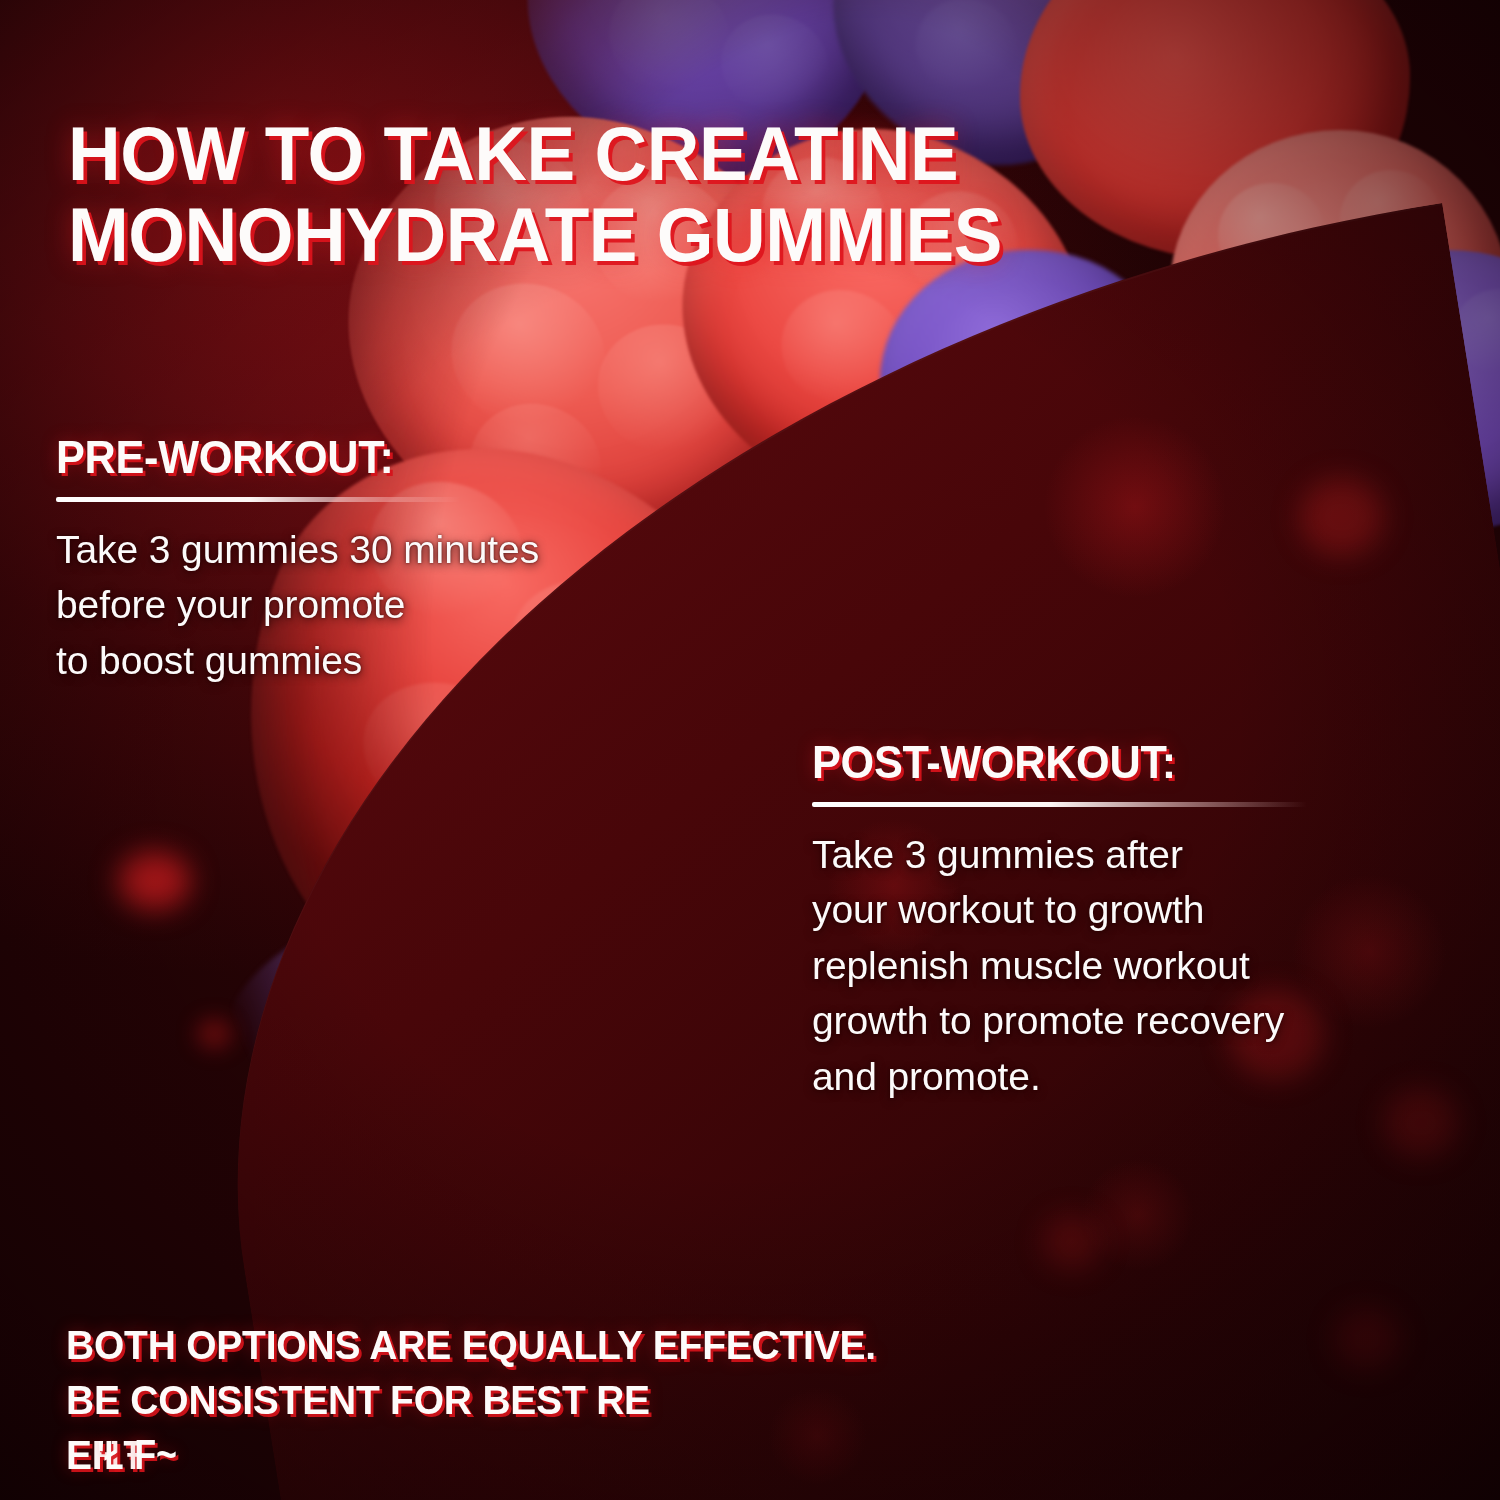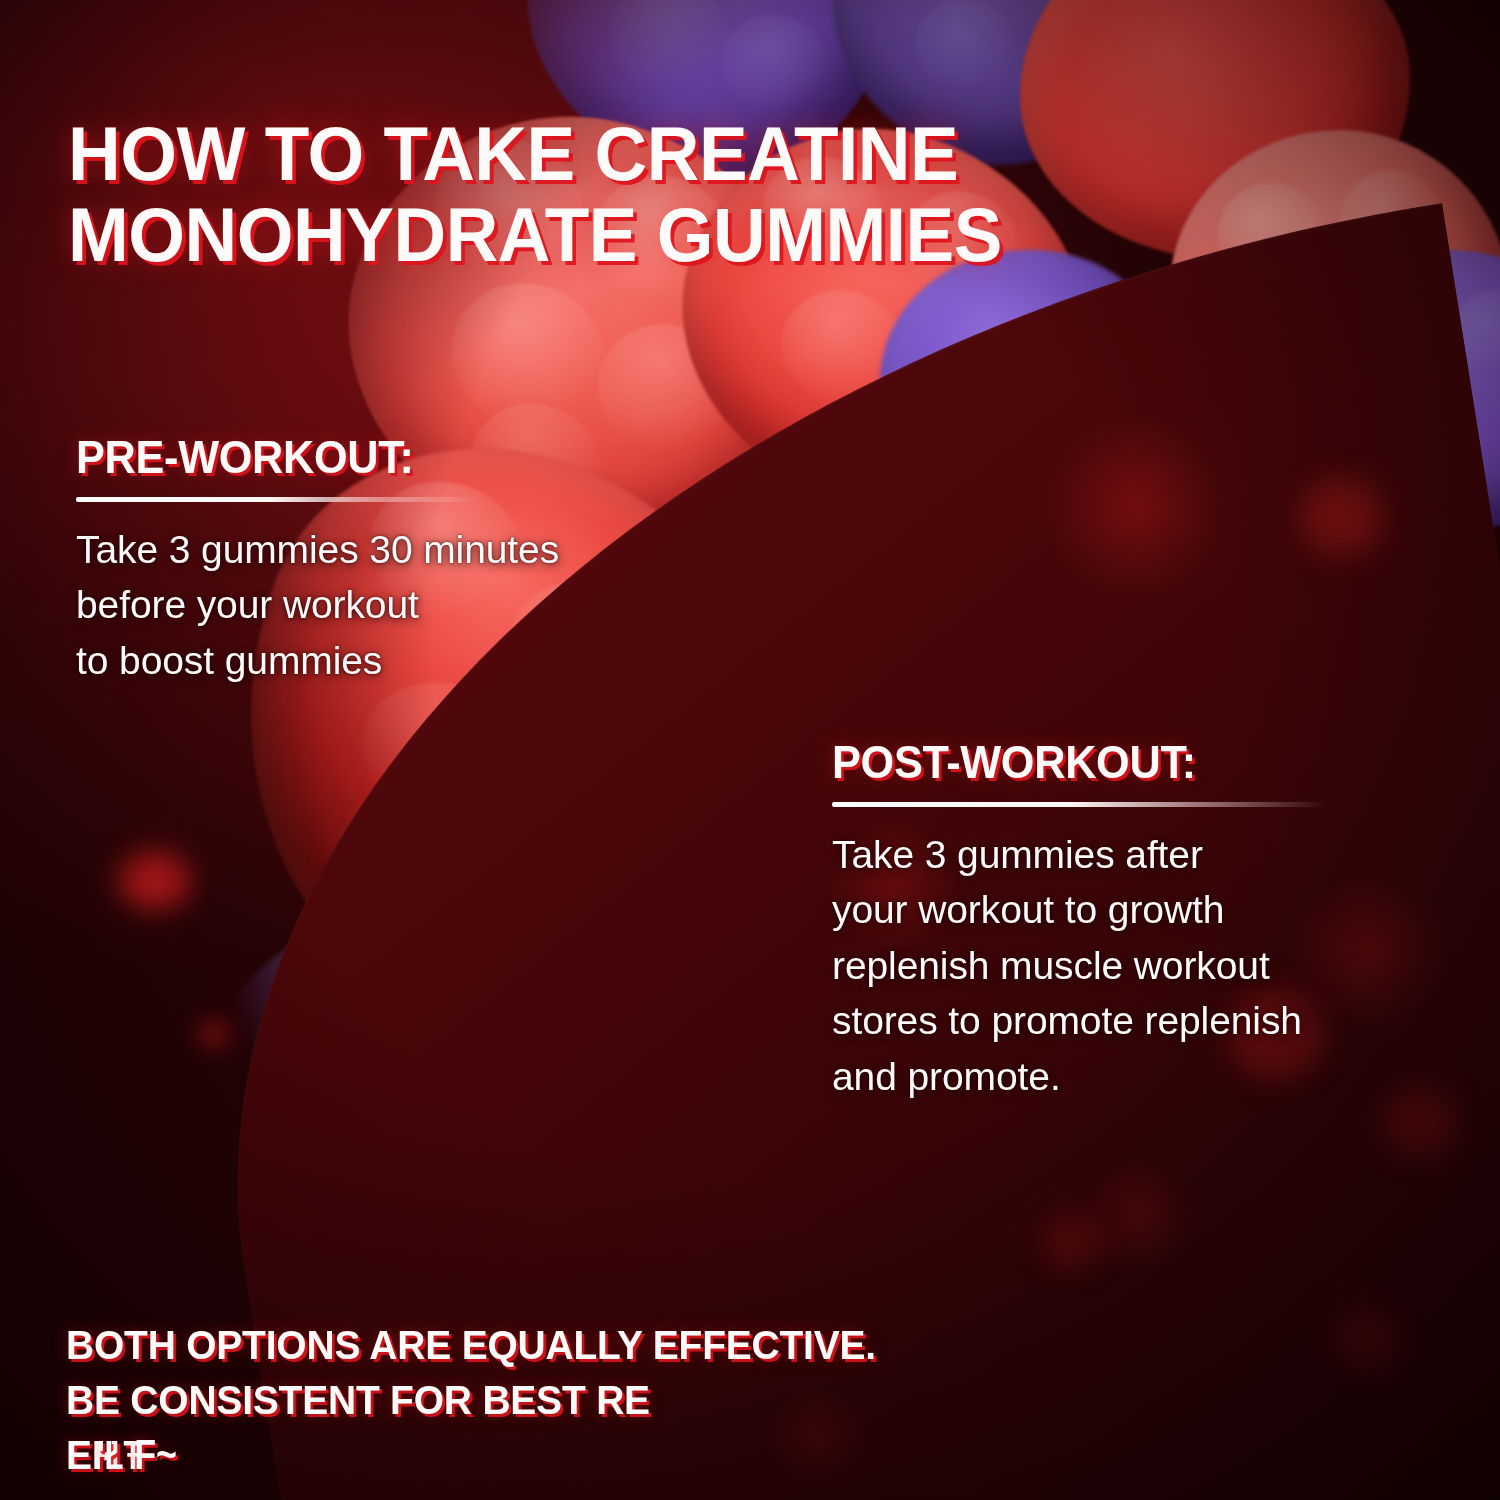--- a/index.html
+++ b/index.html
@@ -53,21 +53,21 @@
 
   .title{position:absolute;left:68px;top:62px;width:1270px;
     font-size:76px;line-height:1.07;font-weight:700;color:#fdfbfa;
     font-family:"Liberation Sans",sans-serif;
     letter-spacing:-0.5px;
     transform:scaleX(.96);transform-origin:left center;
     text-shadow:4px 4px 0 rgba(222,20,28,.92), 0 0 26px rgba(230,30,36,.45);
   }
   .title .l2{display:block;}
 
-  .col{position:absolute;margin-left:20px;}
+  .col{position:absolute;}
   .col-pre{left:56px;top:430px;width:700px;}
   .col-post{left:812px;top:735px;width:660px;}
 
   .sec-head{font-size:46px;font-weight:700;color:#fdfbfa;letter-spacing:-.3px;
     transform:scaleX(.94);transform-origin:left center;white-space:nowrap;
     text-shadow:3px 3px 0 rgba(214,18,26,.95), 0 0 18px rgba(226,28,34,.40);}
   .rule{height:5px;margin-top:13px;border-radius:2px;
     background:linear-gradient(90deg,#ffffff 0%,#fdf6f5 48%,rgba(255,225,225,.55) 72%,rgba(255,200,200,0) 100%);}
   .rule-pre{width:404px;}
   .rule-post{width:495px;}
@@ -209,33 +209,33 @@
     <h1 class="title">
       <span>HOW TO TAKE CREATINE</span>
       <span class="l2">MONOHYDRATE GUMMIES</span>
     </h1>
 
     <div class="col col-pre">
       <div class="sec-head">PRE-WORKOUT:</div>
       <div class="rule rule-pre"></div>
       <div class="body-txt">
         <span>Take 3 gummies 30 minutes</span>
-        <span>before your workout</span>
+        <span>before your promote</span>
         <span>to boost gummies</span>
       </div>
     </div>
 
     <div class="col col-post">
       <div class="sec-head">POST-WORKOUT:</div>
       <div class="rule rule-post"></div>
       <div class="body-txt">
         <span>Take 3 gummies after</span>
         <span>your workout to growth</span>
         <span>replenish muscle workout</span>
-        <span>stores to promote replenish</span>
+        <span>growth to promote recovery</span>
         <span>and promote.</span>
       </div>
     </div>
 
     <div class="footer">
       <span>BOTH OPTIONS ARE EQUALLY EFFECTIVE.</span>
       <span>
           <span>BE CONSISTENT FOR BEST RE</span>
           <span class="glitch"><i>EH</i><i class="g2">'ŁŦ</i><i class="g3">F~</i></span>
         </span>

